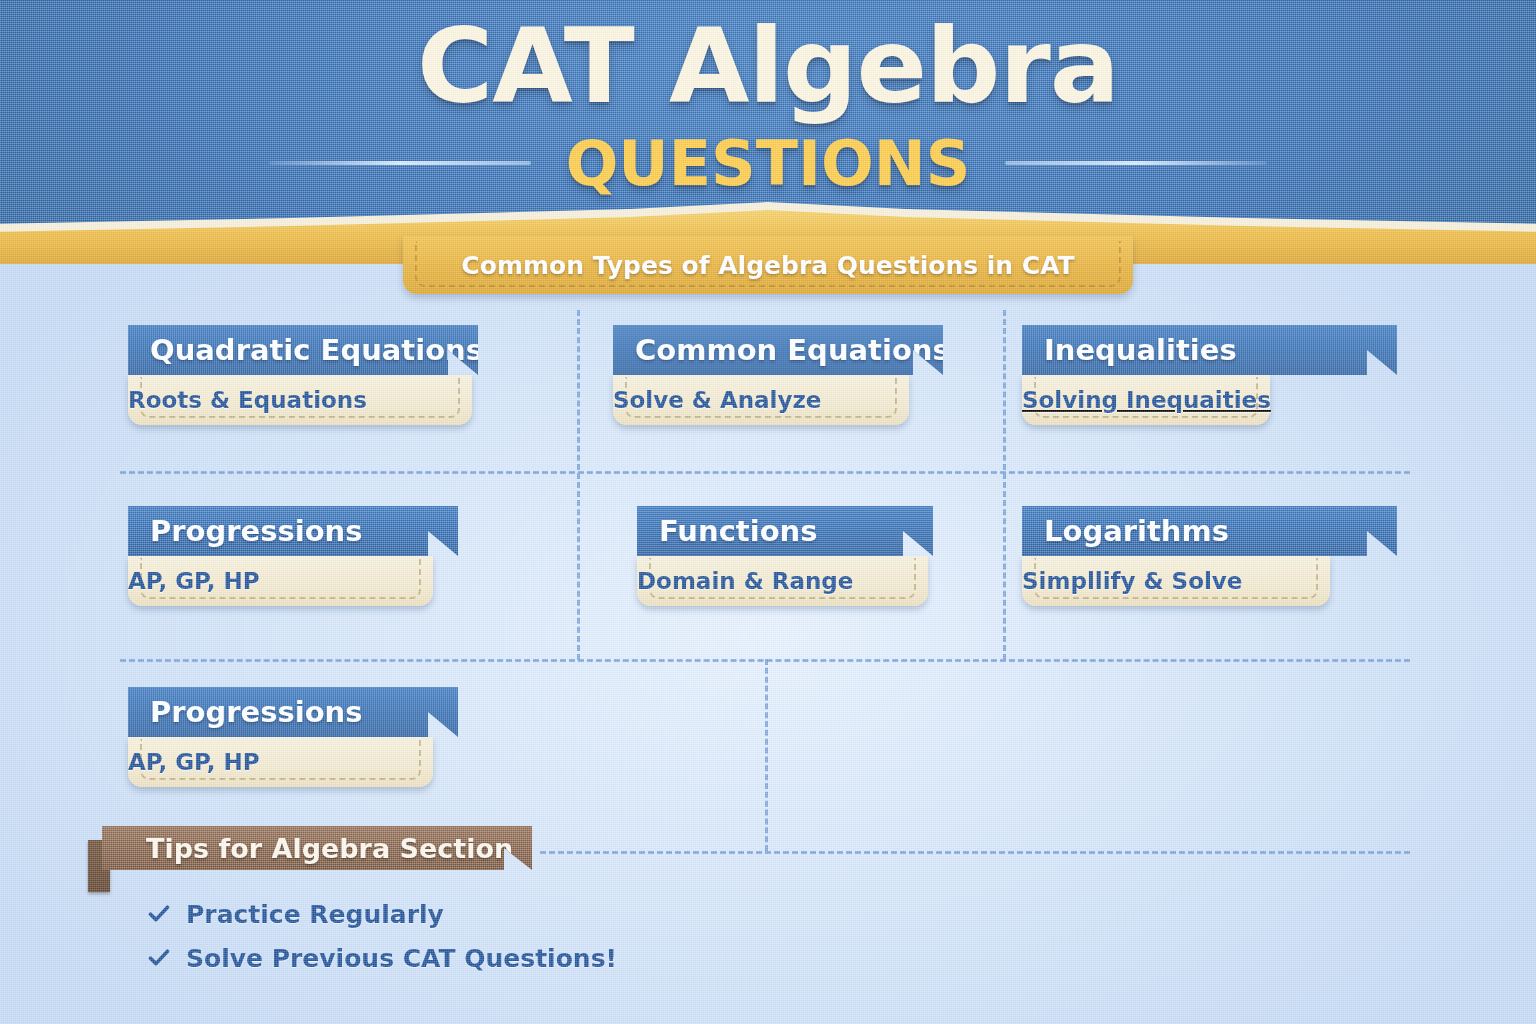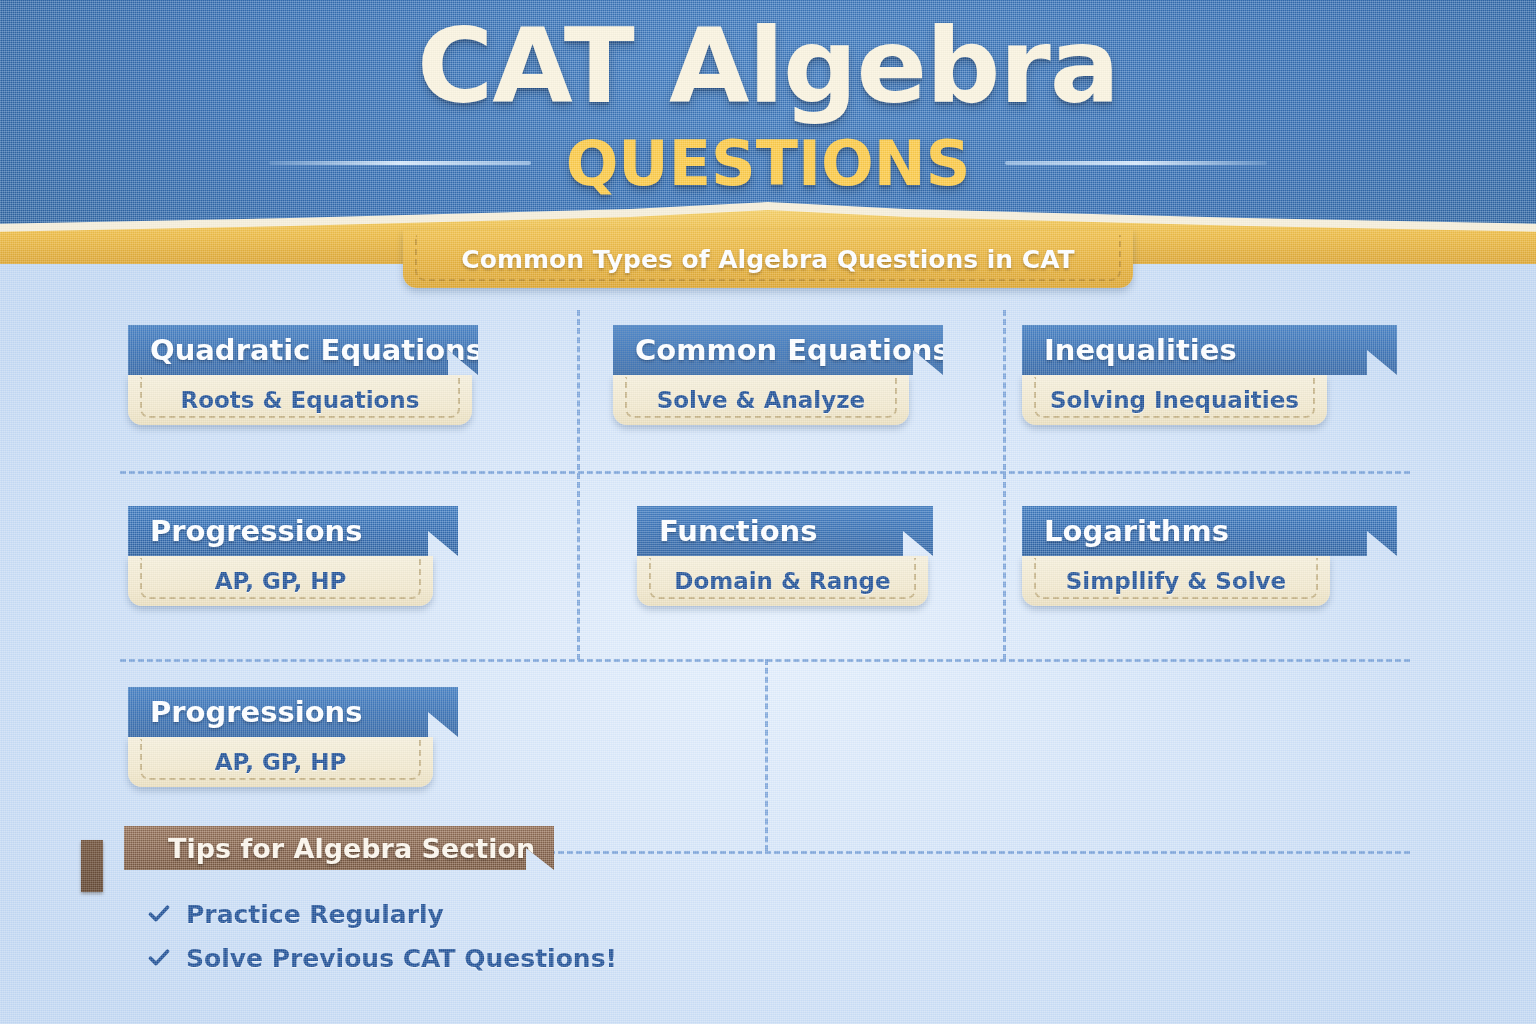--- a/index.html
+++ b/index.html
@@ -116,21 +116,21 @@
     top: 198px; left: -10px;
     width: 1556px;
     height: 66px;
     z-index: 8;
   }
   .wave svg { display: block; width: 100%; height: 100%; }
 
   
   .banner {
     position: absolute;
-    top: 230px;
+    top: 236px;
     left: 50%;
     transform: translateX(-50%);
     width: 730px;
     height: 58px;
     background: linear-gradient(180deg, #f2bf45 0%, #e7ae32 55%, #dda328 100%);
     border-radius: 0 0 14px 14px;
     box-shadow: 0 4px 7px rgba(30,60,100,.28);
     display: flex;
     align-items: center;
     justify-content: center;
@@ -208,21 +208,20 @@
   }
 
   .cardbody {
     position: relative;
     height: 50px;
     background: linear-gradient(180deg, #f7efd9 0%, #f2e7c9 65%, #ebdebb 100%);
     border-radius: 0 0 14px 14px;
     box-shadow: 0 4px 6px rgba(30,60,100,.27);
     display: flex;
     align-items: center;
-    justify-content: center;
   }
   .cardbody::before {
     content: "";
     position: absolute;
     left: 12px; right: 12px; top: 2px; bottom: 7px;
     border: 2px dashed rgba(176,150,95,.66);
     border-top: none;
     border-radius: 0 0 9px 9px;
     pointer-events: none;
   }
@@ -233,24 +232,23 @@
     color: #1b4c92;
     text-shadow: 0 1px 0 rgba(255,255,255,.72);
     white-space: nowrap;
     position: relative;
     z-index: 2;
   }
 
   
   .tips-banner {
     position: absolute;
-    left: 81px;
+    left: 88px;
     top: 826px;
     z-index: 22;
-    padding-left: 29px;
   }
   .tips-fold {
     position: absolute;
     left: 0; top: 14px;
     width: 22px; height: 52px;
     background: linear-gradient(180deg, #6e4d33 0%, #5e4029 100%);
     box-shadow: 0 2px 3px rgba(40,25,10,.4);
     z-index: 1;
   }
   .tips-ribbon {
@@ -376,21 +374,21 @@
     </div>
     <div class="cardbody" style="width:296px;">
       <span class="cardbody-text">Solve &amp; Analyze</span>
     </div>
   </div>
 
   <div class="card" style="left:1022px; top:325px; width:375px;">
     <div class="ribbon">
       <span class="ribbon-text">Inequalities</span>
     </div>
-    <div class="cardbody" style="width:305px;">
+    <div class="cardbody" style="width:248px;text-decoration:underline;">
       <span class="cardbody-text">Solving Inequaities</span>
     </div>
   </div>
 
   <div class="card" style="left:128px; top:506px; width:330px;">
     <div class="ribbon">
       <span class="ribbon-text">Progressions</span>
     </div>
     <div class="cardbody" style="width:305px;">
       <span class="cardbody-text">AP, GP, HP</span>

